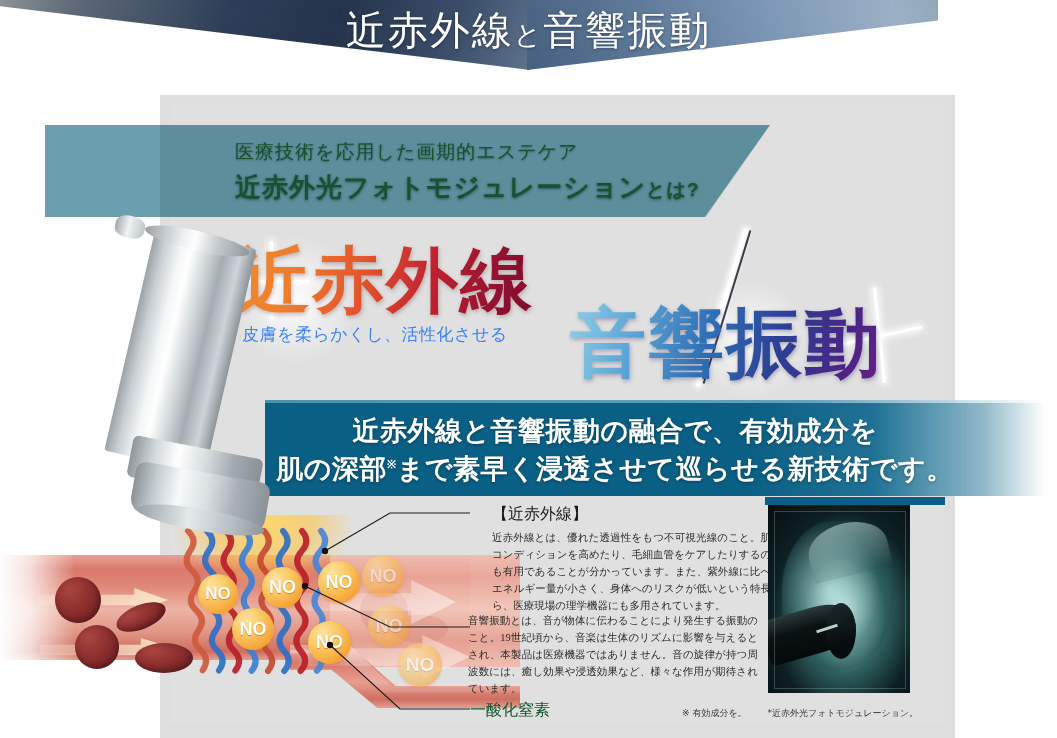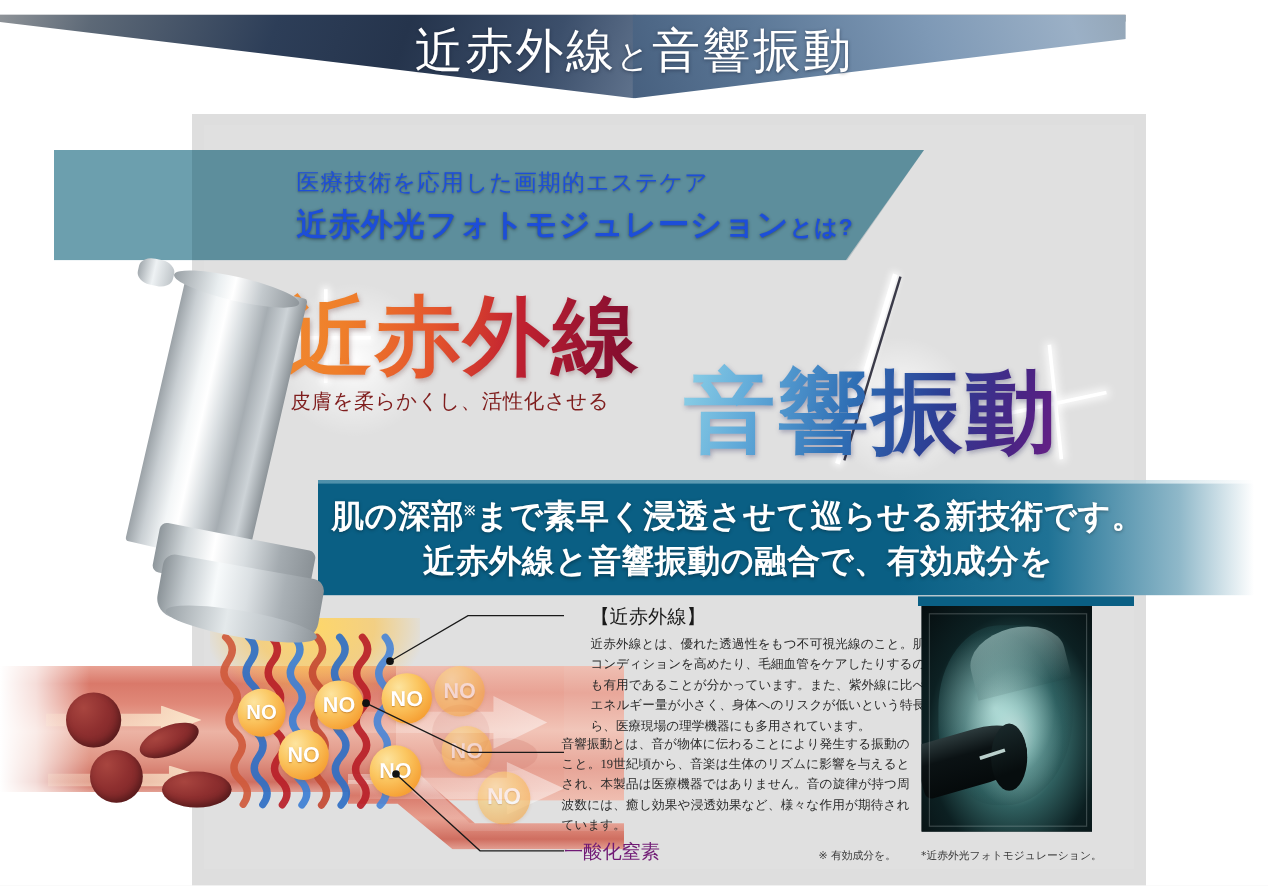--- a/index.html
+++ b/index.html
@@ -1,20 +1,20 @@
 <!DOCTYPE html>
 <html><head>
 <meta charset="utf-8">
 <style>
   html,body{margin:0;padding:0;background:#ffffff;}
   body{width:1057px;height:738px;position:relative;overflow:hidden;
        font-family:"Liberation Sans","DejaVu Sans",sans-serif;color:#222;}
 
   
-  #header-banner{position:absolute;left:0;top:0;width:938px;height:80px;overflow:hidden;margin-top:12px;}
+  #header-banner{position:absolute;left:0;top:0;width:938px;height:80px;overflow:hidden;}
   #header-chevron-left{position:absolute;left:0;top:0;width:530px;height:70px;
       background:linear-gradient(110deg,#8e9398 0%,#5d6977 14%,#2d3e58 42%,#25344c 62%,#3c4f6b 85%,#60738d 100%);
       clip-path:polygon(0 0,100% 0,100% 100%,0 9%);}
   #header-chevron-right{position:absolute;left:527px;top:0;width:530px;height:70px;
       background:linear-gradient(70deg,#47607f 0%,#5c7897 22%,#7e99b6 48%,#9bb0c6 70%,#8d9ca8 88%,#7d848a 100%);
       clip-path:polygon(0 0,100% 0,100% 9%,0 100%);}
   #header-topline{position:absolute;left:0;top:0;width:1057px;height:6px;
       background:linear-gradient(90deg,#8b9095 0%,#6f7682 30%,#59606c 55%,#767b80 80%,#8d9297 100%);}
   #header-title{position:absolute;left:0;top:3px;width:1057px;text-align:center;
       font-family:"DejaVu Serif","Liberation Serif",serif;font-size:40px;color:#ffffff;
@@ -24,21 +24,21 @@
   
   #content-panel{position:absolute;left:160px;top:95px;width:795px;height:643px;background:#dedede;}
   #content-panel-inner{position:absolute;left:170px;top:104px;width:775px;height:620px;background:#e0e0e0;}
 
   
   #lead-banner{position:absolute;left:45px;top:125px;width:725px;height:92px;}
   #lead-banner-shape{position:absolute;inset:0;background:#6c9fae;
       clip-path:polygon(0 0,100% 0,91% 100%,0 100%);}
   #lead-banner-tint{position:absolute;left:115px;top:0;right:0;bottom:0;background:rgba(40,80,95,.22);
       clip-path:polygon(0 0,100% 0,89.5% 100%,0 100%);}
-  #lead-banner-text{position:absolute;left:190px;top:14px;color:#1d4ed8;margin-left:12px;}
+  #lead-banner-text{position:absolute;left:190px;top:14px;color:#14532d;}
   #lead-sub{font-family:"DejaVu Serif","Liberation Serif",serif;font-size:19px;letter-spacing:1px;
       text-shadow:0 1px 2px rgba(0,0,0,.35);}
   #lead-main{font-family:Liberation Sans, sans-serif;font-size:26px;font-weight:bold;
       letter-spacing:1px;margin-top:5px;text-shadow:0 1px 3px rgba(0,0,0,.45);}
   #lead-main .toha{font-size:19px;font-weight:bold;}
 
   
   #headline-area{position:absolute;left:160px;top:225px;width:795px;height:180px;}
   .glow{position:absolute;border-radius:50%;background:radial-gradient(circle,rgba(255,255,255,.95) 0%,rgba(255,255,255,.5) 30%,rgba(255,255,255,0) 70%);}
   #glow-a{left:70px;top:10px;width:130px;height:130px;}
@@ -54,21 +54,21 @@
   #star2:before{width:90px;height:3px;left:-45px;top:0;transform:rotate(-12deg);
       box-shadow:0 0 7px 2px rgba(255,255,255,.95);}
   #star2:after{width:3px;height:96px;left:0;top:-48px;transform:rotate(-6deg);
       box-shadow:0 0 7px 2px rgba(255,255,255,.95);}
 
   #word-ir{position:absolute;left:78px;top:8px;font-family:"DejaVu Serif","Liberation Serif",serif;
       font-size:72px;font-weight:bold;letter-spacing:2px;white-space:nowrap;
       background:linear-gradient(100deg,#f08a30 0%,#ef7e2a 18%,#e4552d 42%,#c22230 64%,#8e1030 88%,#7d0c2c 100%);
       -webkit-background-clip:text;background-clip:text;color:transparent;
       filter:drop-shadow(1px 2px 2px rgba(80,20,20,.28));}
-  #sub-ir{position:absolute;left:82px;top:98px;font-size:17px;color:#7f1d1d;letter-spacing:.5px;
+  #sub-ir{position:absolute;left:82px;top:98px;font-size:17px;color:#3b82f6;letter-spacing:.5px;
       font-family:"DejaVu Sans",sans-serif;white-space:nowrap;}
 
   #slash{position:absolute;left:560px;top:0px;width:4px;height:165px;background:#ffffff;
       transform:rotate(17deg);box-shadow:0 0 5px 2px rgba(255,255,255,.85);}
   #slash-dark{position:absolute;left:566px;top:2px;width:1.5px;height:160px;background:#1b1b2b;
       transform:rotate(17deg);opacity:.85;}
 
   #sub-sound{position:absolute;left:487px;top:38px;font-size:17px;color:#2b2b2b;letter-spacing:.5px;
       font-family:"DejaVu Sans",sans-serif;white-space:nowrap;}
   #sub-sound sup{font-size:9px;vertical-align:super;}
@@ -155,21 +155,21 @@
 
   
   #leaders{position:absolute;left:0;top:0;width:1057px;height:738px;pointer-events:none;}
 
   
   .info-block{position:absolute;width:290px;}
   #block-ir{left:492px;top:504px;}
   #block-sound{left:468px;top:612px;}
   .info-title{font-family:"DejaVu Sans",sans-serif;font-size:16px;color:#1a1a1a;letter-spacing:0px;margin-bottom:4px;}
   .info-body{font-family:Liberation Serif, serif;font-size:10.5px;line-height:1.62;color:#2a2a2a;text-align:justify;}
-  #no-label{position:absolute;left:470px;top:700px;font-family:"DejaVu Sans",sans-serif;font-size:16px;color:#701a75;}
+  #no-label{position:absolute;left:470px;top:700px;font-family:"DejaVu Sans",sans-serif;font-size:16px;color:#14532d;}
 
   #footnotes{position:absolute;left:682px;top:707px;font-family:"DejaVu Sans",sans-serif;font-size:9px;color:#3a3a3a;}
   #footnotes span{margin-right:18px;}
 
   
   #photo{position:absolute;left:768px;top:505px;width:142px;height:188px;
       background:
         radial-gradient(ellipse at 54% 58%,rgba(236,255,252,.98) 0%,rgba(168,228,221,.85) 16%,rgba(64,126,124,.7) 38%,rgba(12,32,34,.9) 66%,#060d0f 100%),
         linear-gradient(160deg,#0a171a 0%,#10262a 45%,#061013 100%);
       overflow:hidden;}
@@ -224,22 +224,22 @@
 
   <div id="slash"></div>
   <div id="slash-dark"></div>
 
   <div id="word-sound">音響振動</div>
 </div>
 
 <div id="statement-band-topline"></div>
 <div id="statement-band"></div>
 <div id="statement-text">
+  <div>近赤外線と音響振動の融合で、有効成分を</div>
   <div><span>肌の深部</span><sup>※</sup><span>まで素早く浸透させて巡らせる新技術です。</span></div>
-  <div>近赤外線と音響振動の融合で、有効成分を</div>
 </div>
 
 <div id="illustration">
   <div class="vessel" id="vessel-body"></div>
   <div class="vessel" id="vessel-right"></div>
   <div class="vessel" id="vessel-stepdown"></div>
   <div class="vessel" id="vessel-lowerwall"></div>
   <div class="vessel" id="vessel-fadeL"></div>
 
   <div class="rbc-ghost" id="gh1"></div>

